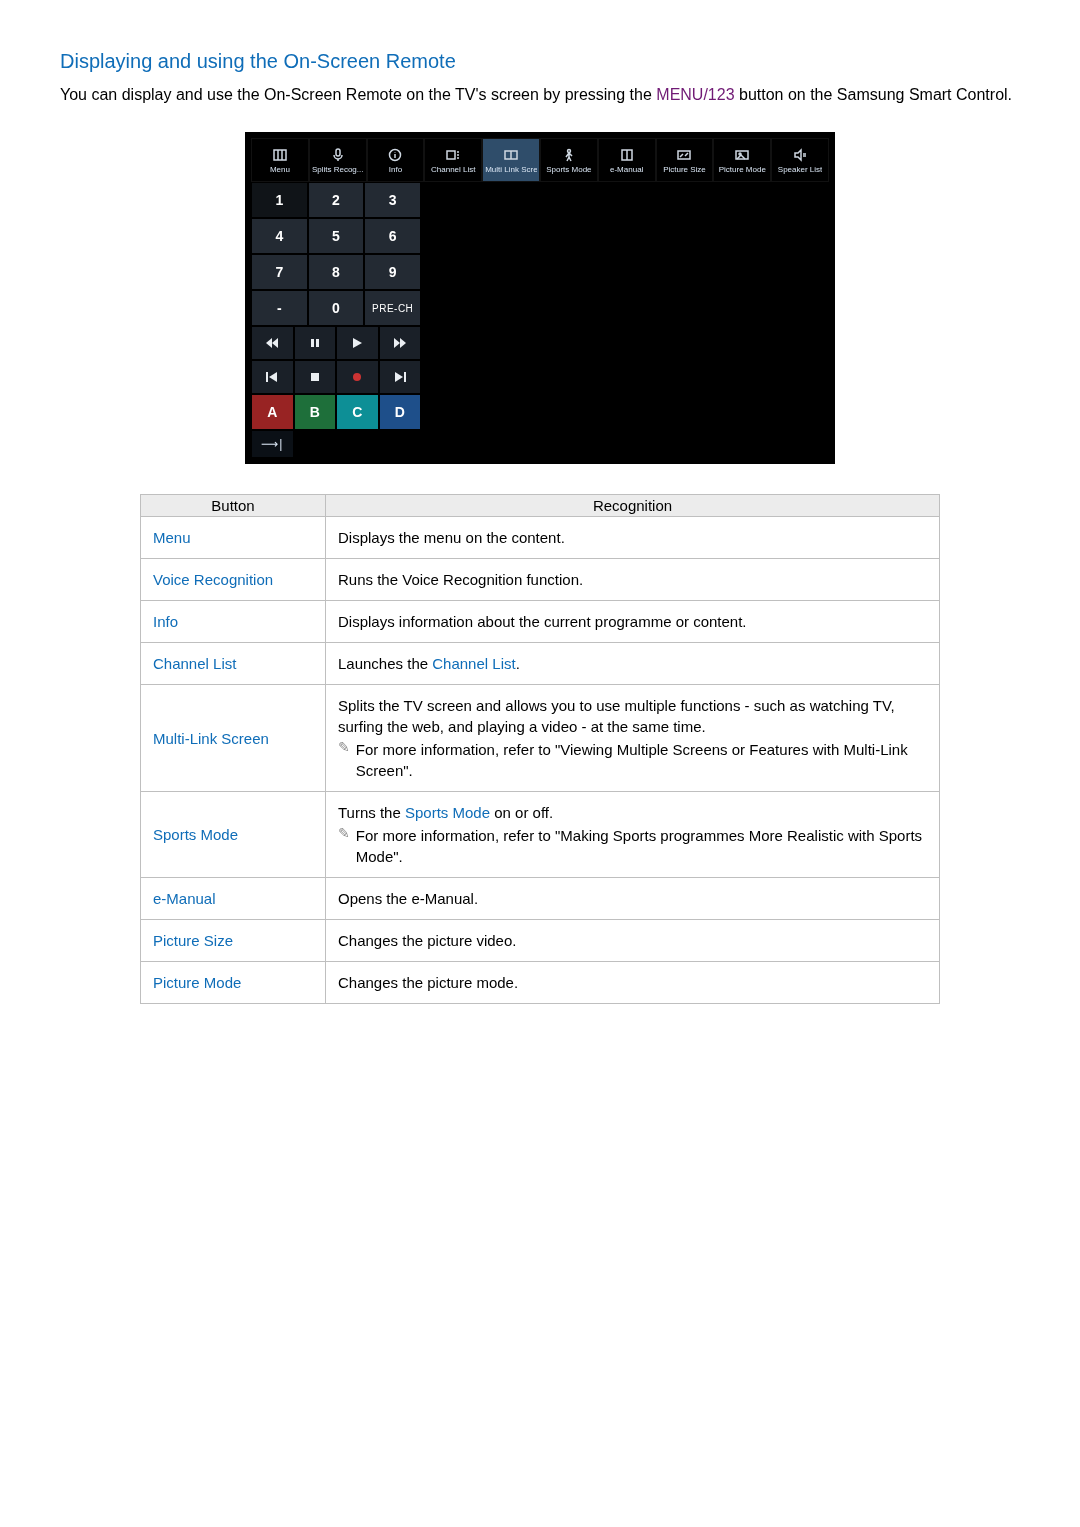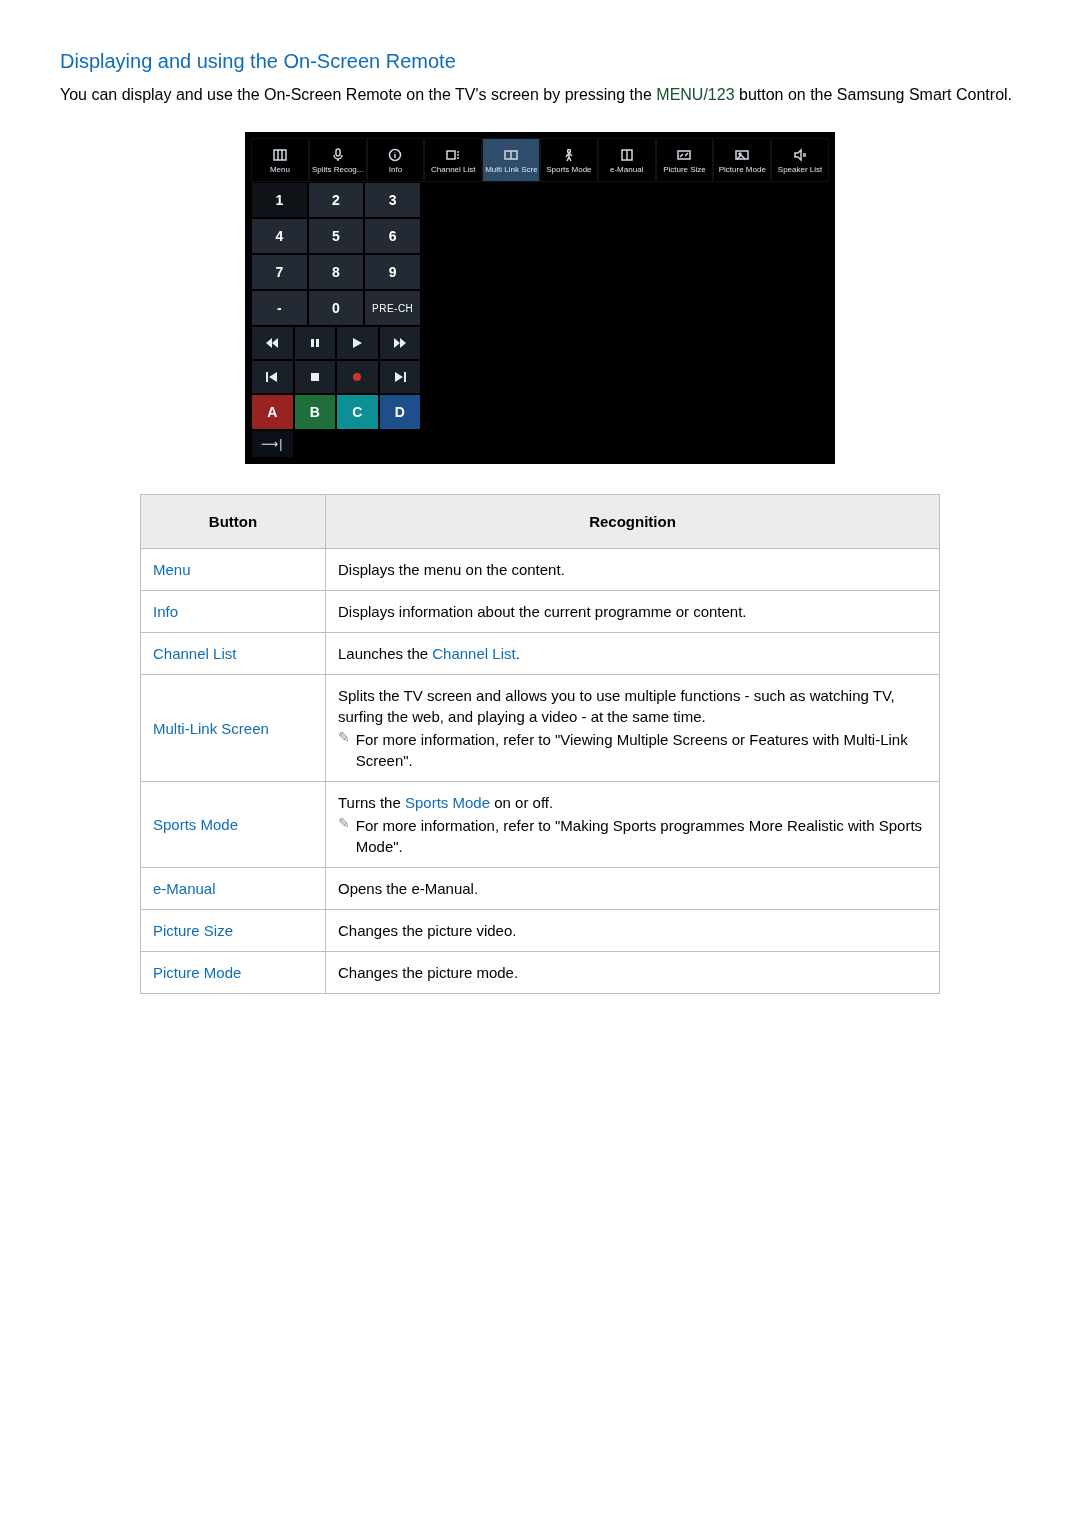--- a/index.html
+++ b/index.html
@@ -14,21 +14,21 @@
     color: #0f6db8;
     font-size: 20px;
     font-weight: 500;
     margin-bottom: 10px;
   }
   .intro {
     font-size: 16px;
     line-height: 1.5;
     margin-bottom: 25px;
   }
-  .orange { color: #14532d; text-align: right; }
+  .orange { color: #701a75; text-align: right; }
   .blue-link { color: #0f6db8; }
 
   
   .remote-wrap {
     margin: 0 auto 30px auto;
     width: 590px;
   }
   .remote-outer {
     background: #000000;
     padding: 6px;
@@ -125,22 +125,22 @@
 
   
   table {
     width: 800px;
     border-collapse: collapse;
     margin: 0 auto;
     font-size: 15px;
   }
   th {
     background:#ececec;
-    font-weight:700;
-    padding:18px;
+    font-weight:400;
+    padding:2px;
     border:1px solid #bfbfbf;
   }
   td {
     border:1px solid #bfbfbf;
     padding:10px 12px;
     vertical-align: middle;
     line-height:1.4;
   }
   td.btn-col {
     width: 185px;
@@ -351,20 +351,24 @@
   <thead>
     <tr>
       <th>Button</th>
       <th>Recognition</th>
     </tr>
   </thead>
   <tbody>
     <tr>
       <td class="btn-col">Menu</td>
       <td>Displays the menu on the content.</td>
+    </tr>
+    <tr>
+      <td class="btn-col">Voice Recognition</td>
+      <td>Runs the Voice Recognition function.</td>
     </tr>
     <tr>
       <td class="btn-col">Info</td>
       <td>Displays information about the current programme or content.</td>
     </tr>
     <tr>
       <td class="btn-col">Channel List</td>
       <td>
         <span>Launches the </span><span class="blue-link">Channel List</span><span>.</span>
       </td>

